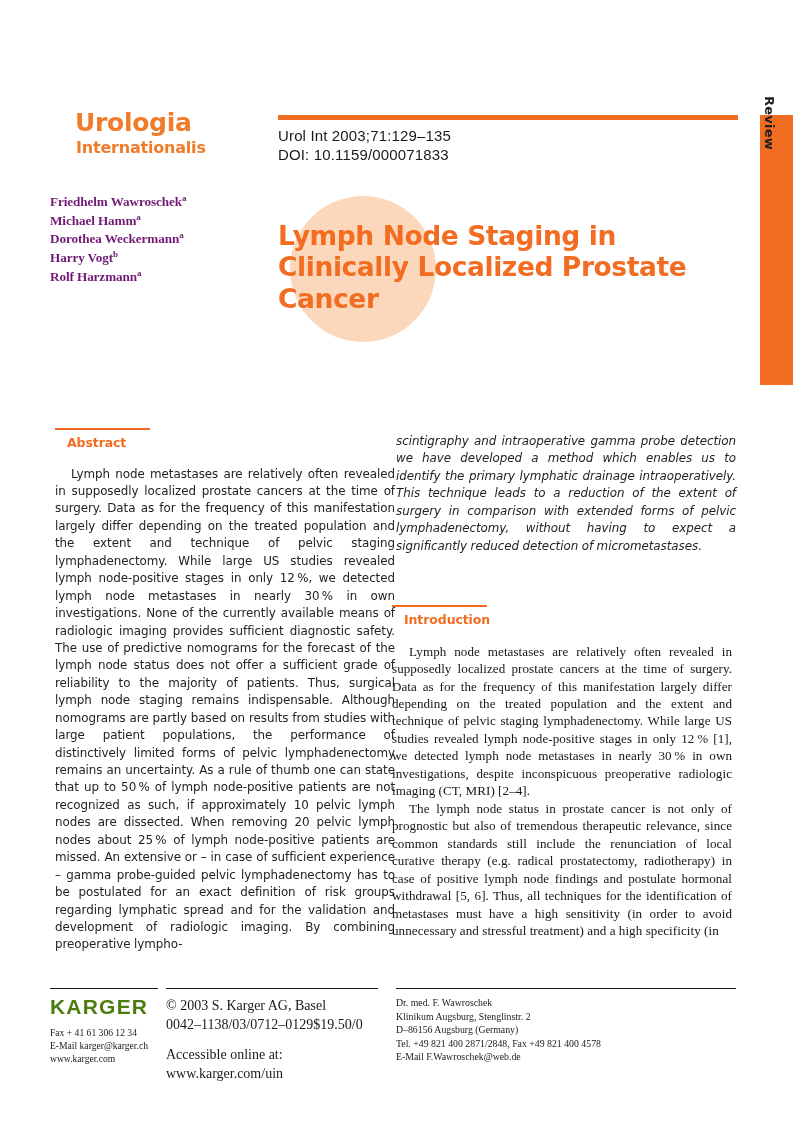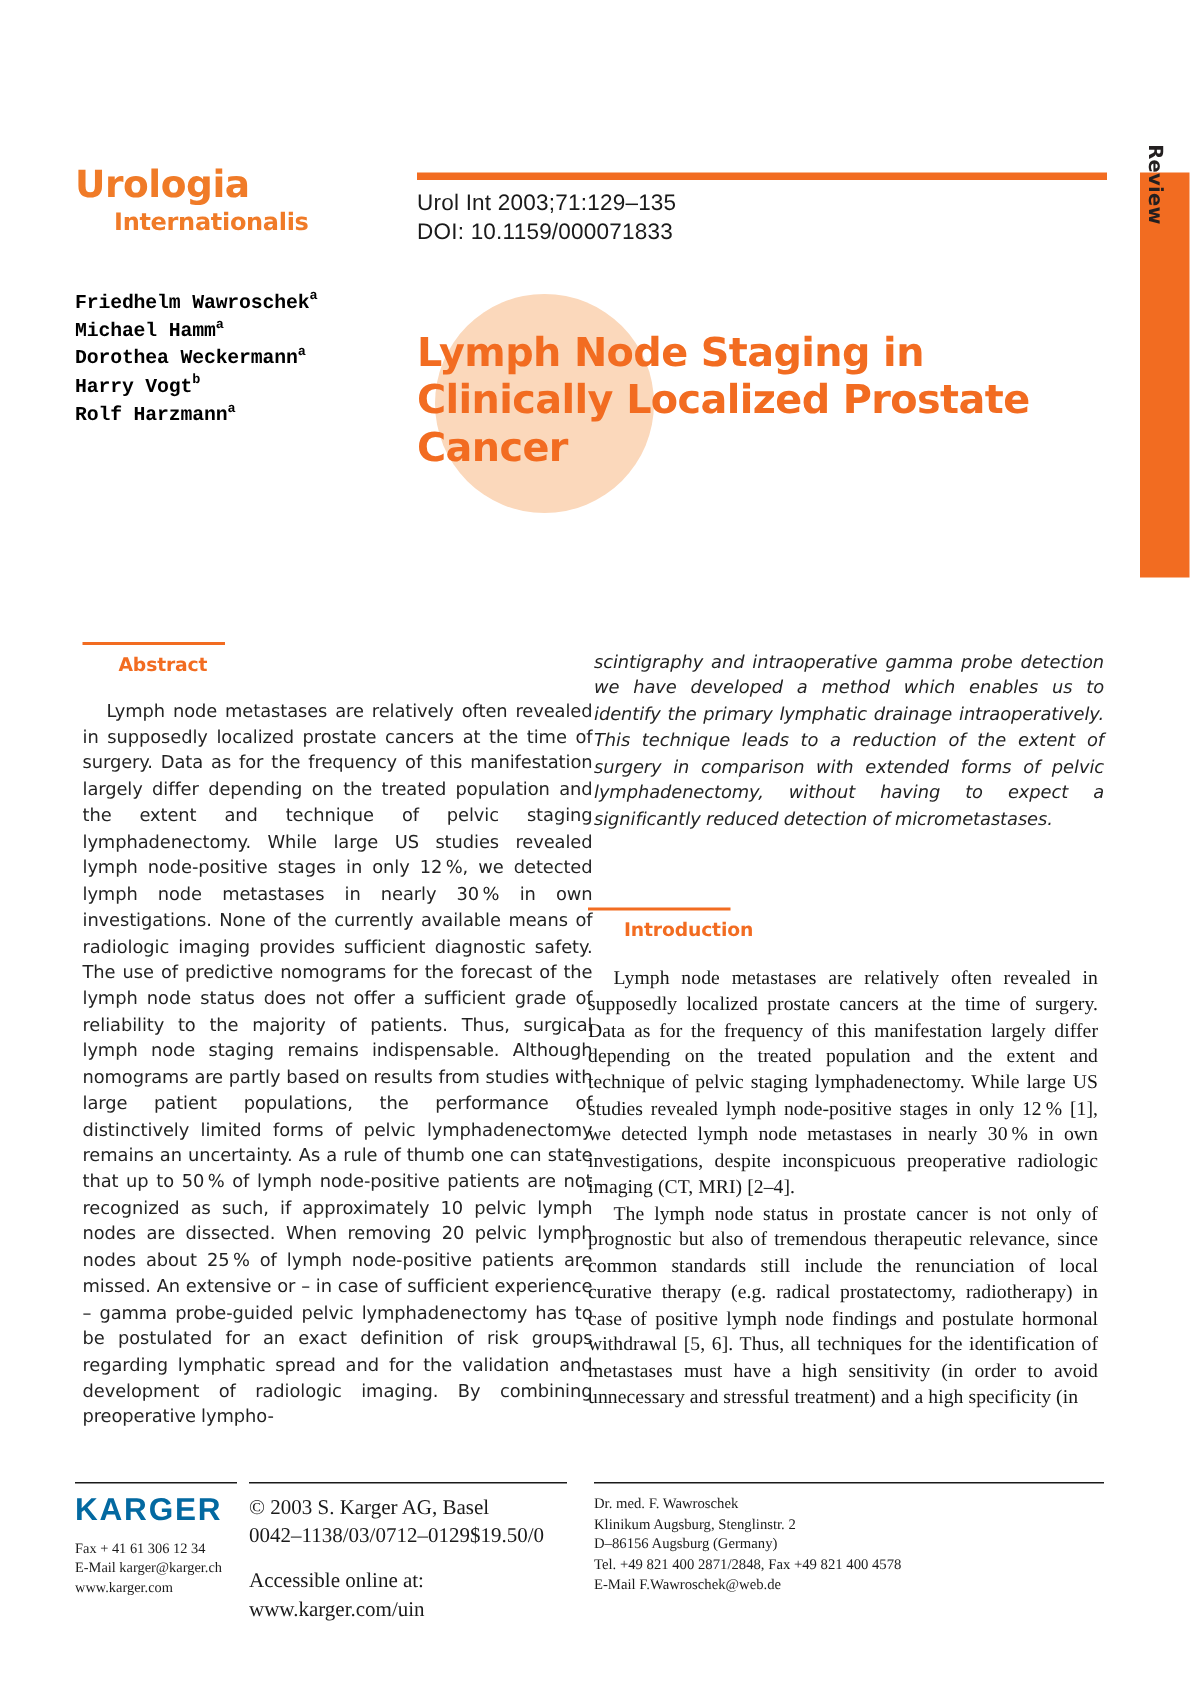--- a/index.html
+++ b/index.html
@@ -32,20 +32,21 @@
     top: 110px;
     width: 200px;
   }
   .journal-logo .logo-main {
     font-family: "DejaVu Sans", sans-serif;
     font-weight: bold;
     font-size: 25px;
     letter-spacing: -0.3px;
     color: #f07b28;
     line-height: 1.05;
+    margin-left: 25px;
   }
   .journal-logo .logo-sub {
     font-family: "DejaVu Sans", sans-serif;
     font-weight: bold;
     font-size: 16px;
     letter-spacing: -0.2px;
     color: #f07b28;
     margin-top: 2px;
     margin-left: 26px;
   }
@@ -94,25 +95,25 @@
   }
 
   
   .authors {
     position: absolute;
     left: 50px;
     top: 193px;
     width: 215px;
   }
   .authors .author {
-    font-family: Liberation Mono, monospace;
+    font-family: Liberation Serif, serif;
     font-weight: bold;
     font-size: 13.2px;
     line-height: 1.42;
-    color: #000000;
+    color: #701a75;
     letter-spacing: -0.1px;
   }
   .authors .author sup {
     font-size: 9px;
     font-weight: bold;
     vertical-align: super;
     line-height: 0;
   }
   .affil {
     position: absolute;
@@ -167,21 +168,21 @@
     height: 1.6px;
     background: #f26c21;
     margin-bottom: 5px;
   }
   .sec-head {
     font-family: "DejaVu Sans", sans-serif;
     font-weight: bold;
     font-size: 12.5px;
     color: #f26c21;
     letter-spacing: -0.1px;
-    margin-left: 24px;
+    margin-left: 12px;
     margin-bottom: 16px;
   }
 
   .abstract-body p {
     margin: 0;
     font-family: "DejaVu Sans", sans-serif;
     font-size: 11.9px;
     line-height: 1.465;
     text-align: justify;
     text-indent: 16px;
@@ -236,21 +237,21 @@
   .footer-rule-right { left: 396px; width: 340px; }
 
   .karger-logo {
     position: absolute;
     left: 50px;
     top: 995px;
     font-family: "Liberation Sans", sans-serif;
     font-weight: bold;
     font-size: 21px;
     letter-spacing: 1.2px;
-    color: #0369a1;
+    color: #4d7c0f;
   }
   .karger-contact {
     position: absolute;
     left: 50px;
     top: 1026px;
     width: 112px;
     font-family: "Liberation Serif", serif;
     font-size: 9.6px;
     line-height: 1.36;
     color: #1a1a1a;

